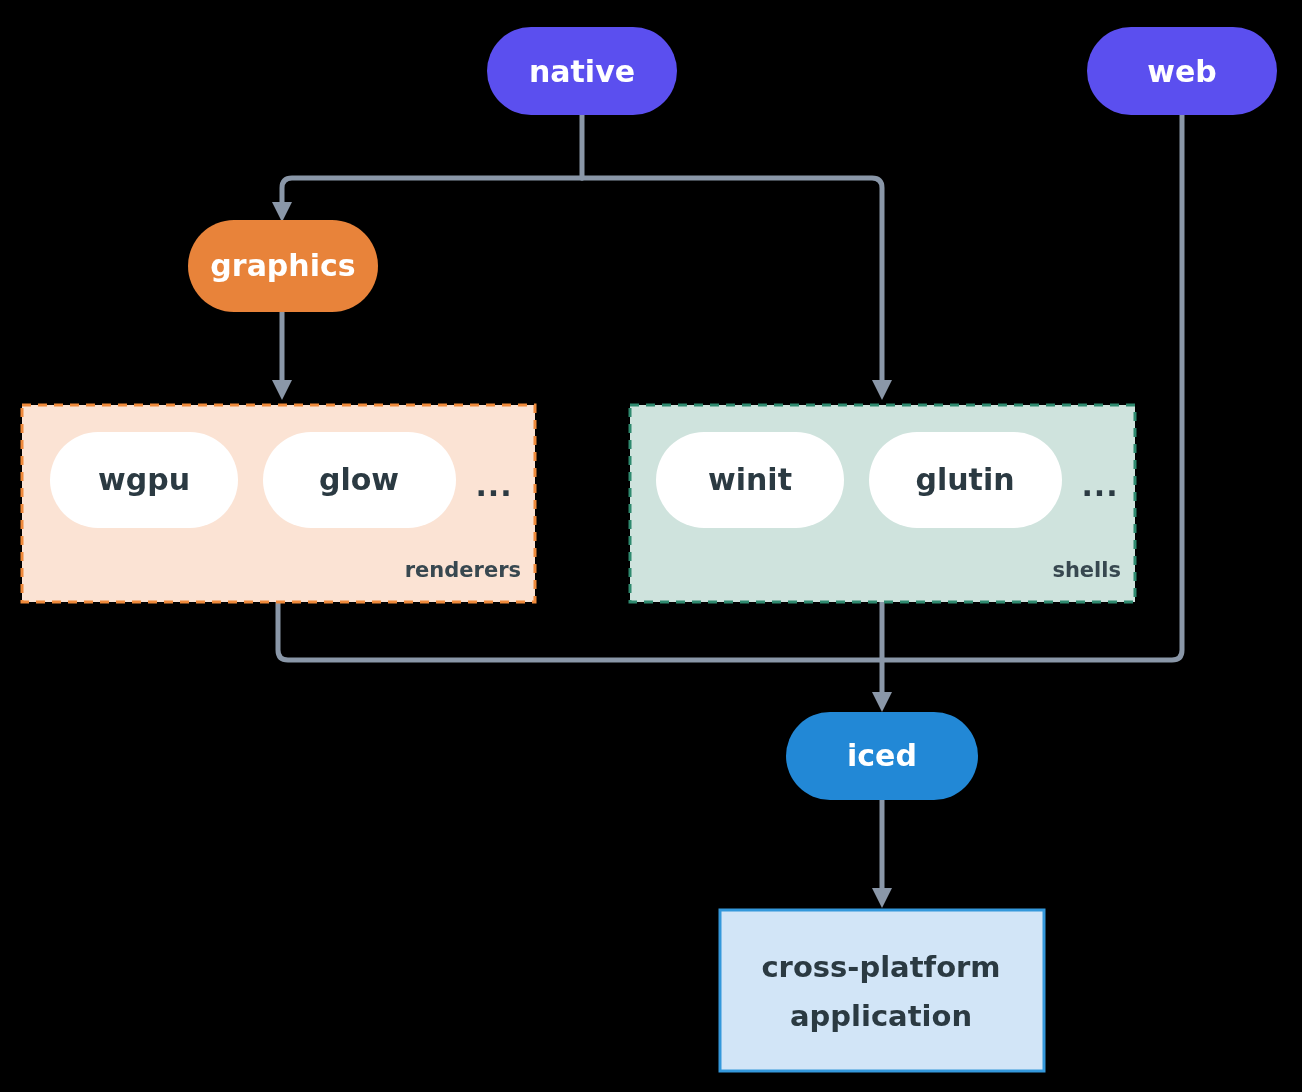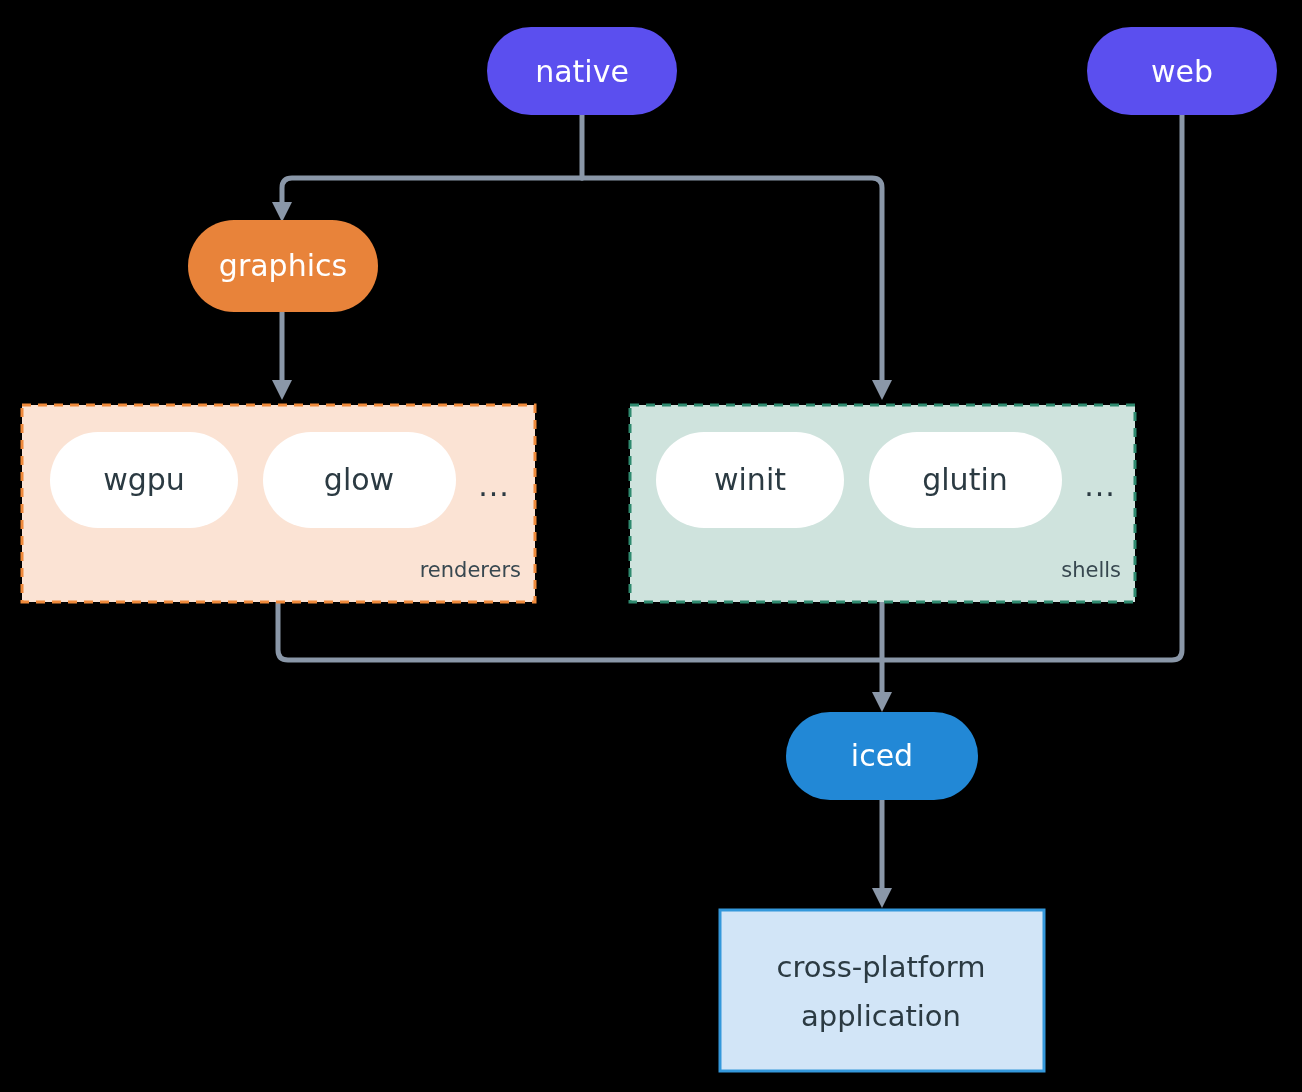--- a/index.html
+++ b/index.html
@@ -9,20 +9,21 @@
   }
   body {
     font-family: "DejaVu Sans", sans-serif;
   }
   #diagram-root {
     position: relative;
     width: 1302px;
     height: 1092px;
     background: #000000;
     overflow: hidden;
+    font-weight: bold;
   }
   svg.layer {
     position: absolute;
     top: 0;
     left: 0;
     width: 1302px;
     height: 1092px;
   }
   .node-label {
     font-family: "DejaVu Sans", sans-serif;

